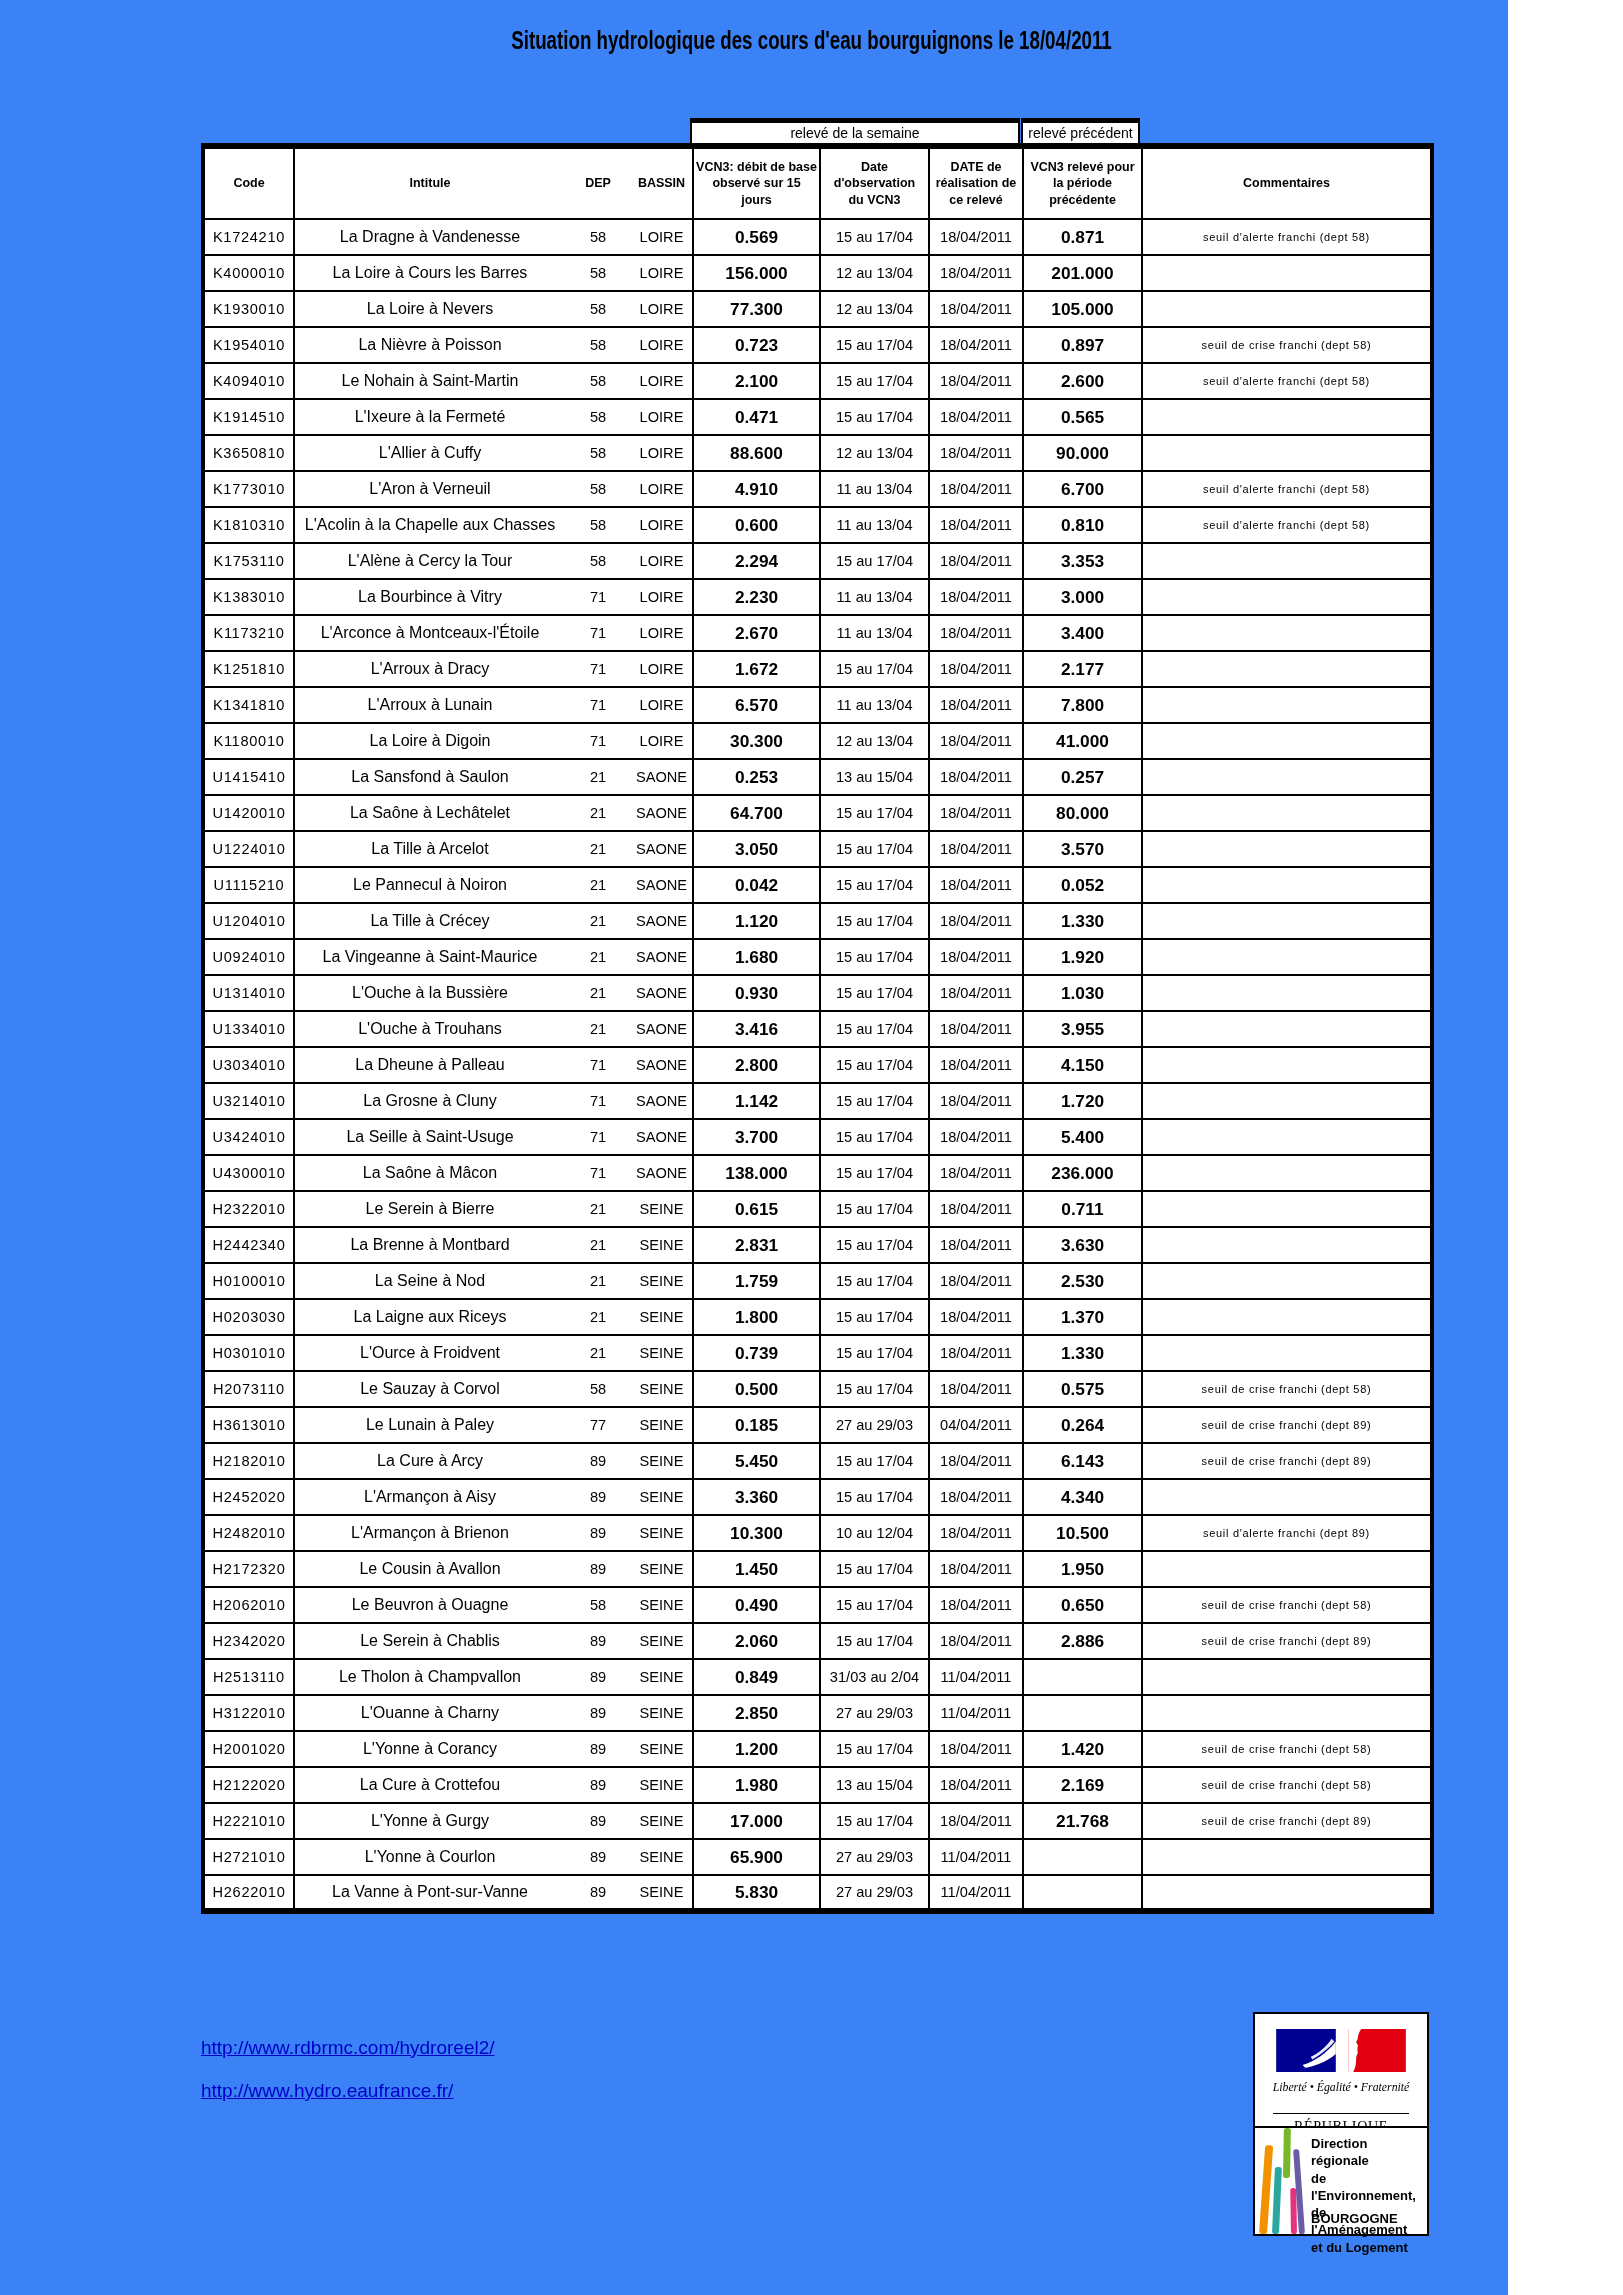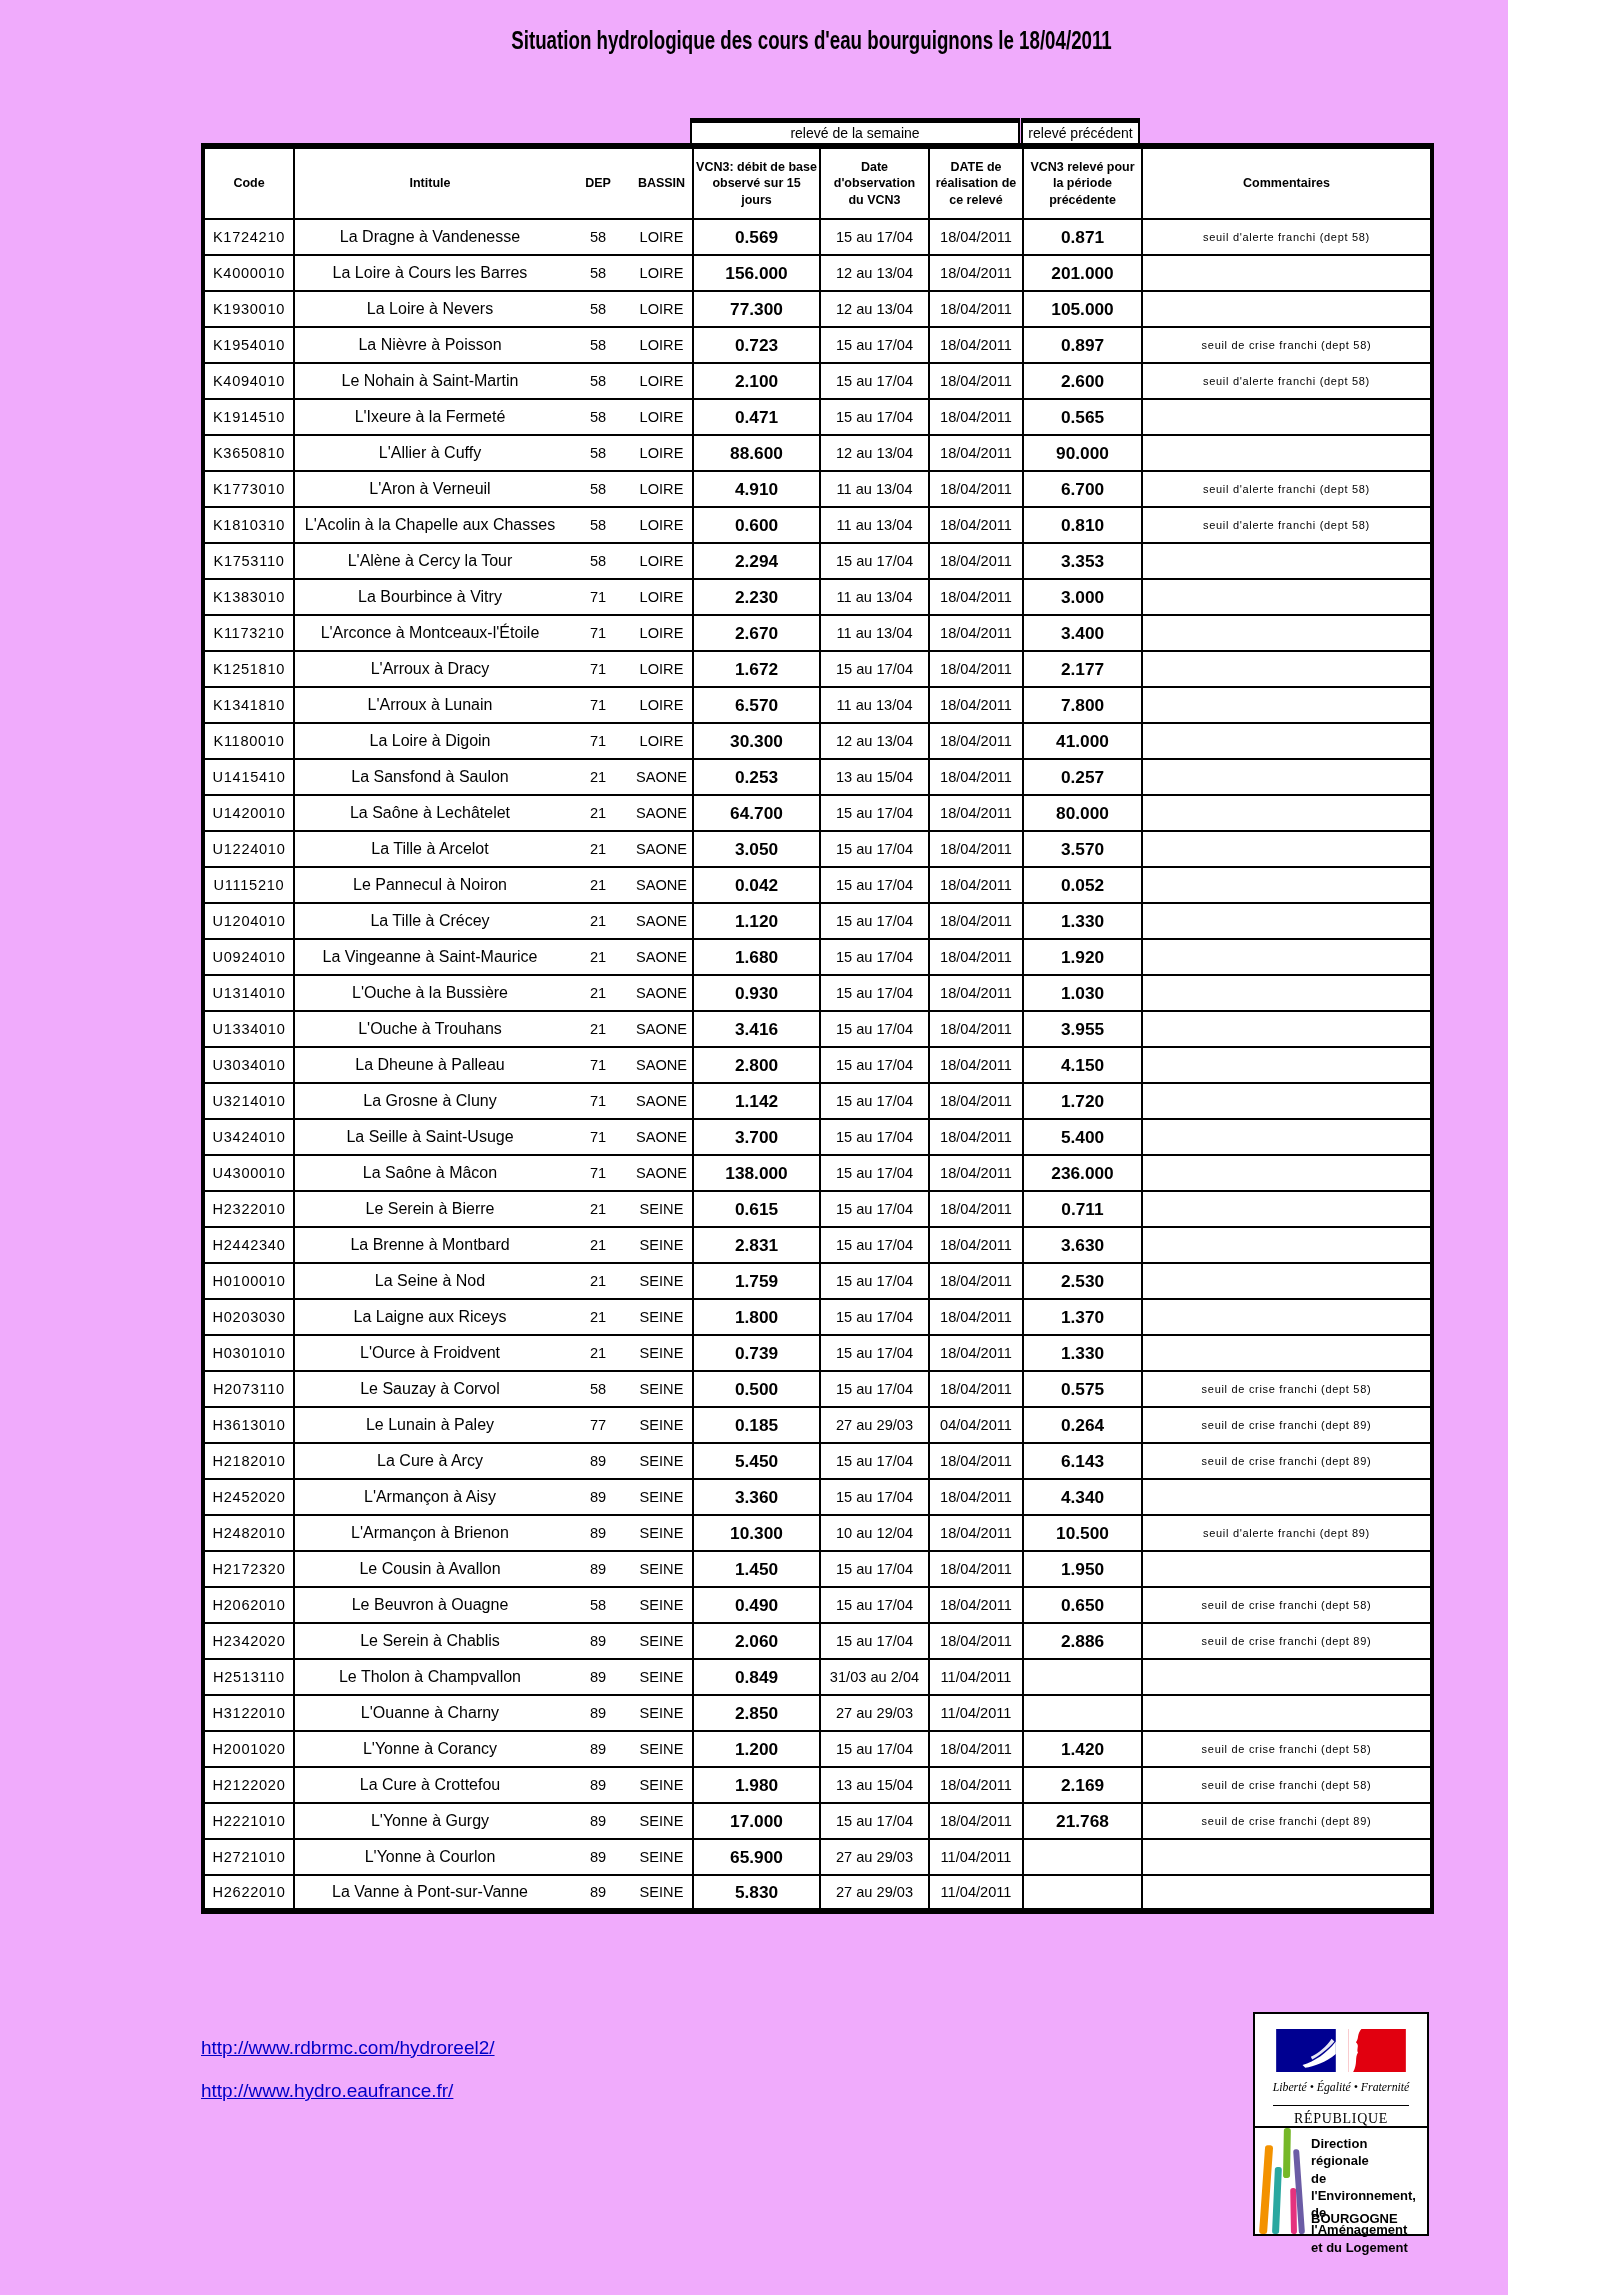--- a/index.html
+++ b/index.html
@@ -1,16 +1,16 @@
 <!DOCTYPE html>
 <html style="font-size:11px"><head>
 <meta charset="utf-8">
 <style>
   html,body{margin:0;padding:0;background:#fff;}
-  #page{position:relative;width:1508px;height:2295px;background:#f0abfc;overflow:hidden;
+  #page{position:relative;width:1508px;height:2295px;background:#3b82f6;overflow:hidden;
         font-family:"Liberation Sans", sans-serif;color:#000;}
 
   
   .title{position:absolute;top:25px;left:0;width:1623px;text-align:center;
          font-size:26px;font-weight:bold;transform:scaleX(0.72);}
 
   
   .band{position:absolute;top:118px;height:25px;background:#fff;box-sizing:border-box;
         border:2.8px solid #000;border-top:5.6px solid #000;border-bottom:none;
         display:flex;align-items:center;justify-content:center;font-size:14px;}
@@ -37,21 +37,21 @@
 
   
   .flink{position:absolute;left:201px;font-size:19px;color:#0000C8;text-decoration:underline;}
   .flink1{top:2037px;} .flink2{top:2080px;}
 
   
   .rf-box{position:absolute;left:1253px;top:2012px;width:176px;height:117px;background:#fff;
           border:2.1px solid #000;box-sizing:border-box;text-align:center;}
   .rf-flag{margin-top:15.3px;}
   .rf-motto{display:inline-block;font-family:"Liberation Serif", serif;font-style:italic;
-            font-size:11.8px;border-bottom:1.4px solid #000;padding-bottom:10px;margin-top:5.6px;}
+            font-size:11.8px;border-bottom:1.4px solid #000;padding-bottom:18px;margin-top:5.6px;}
   .rf-republic{font-family:"Liberation Serif", serif;font-size:14px;letter-spacing:0.7px;margin-top:4.9px;}
 
   
   .dreal-box{position:absolute;left:1253px;top:2126px;width:176px;height:110px;background:#fff;
              border:2.1px solid #000;box-sizing:border-box;}
   .dreal-text{position:absolute;left:56px;top:7px;width:115px;font-size:13px;line-height:17.3px;
               font-weight:600;text-align:left;}
   .dreal-region{position:absolute;left:56px;bottom:8.3px;font-size:13px;font-weight:bold;}
   .bar{position:absolute;border-radius:2.8px;transform-origin:50% 100%;}
   .bar0{left:4.2px;top:16.7px;width:7.6px;height:89px;transform:rotate(4deg);}

